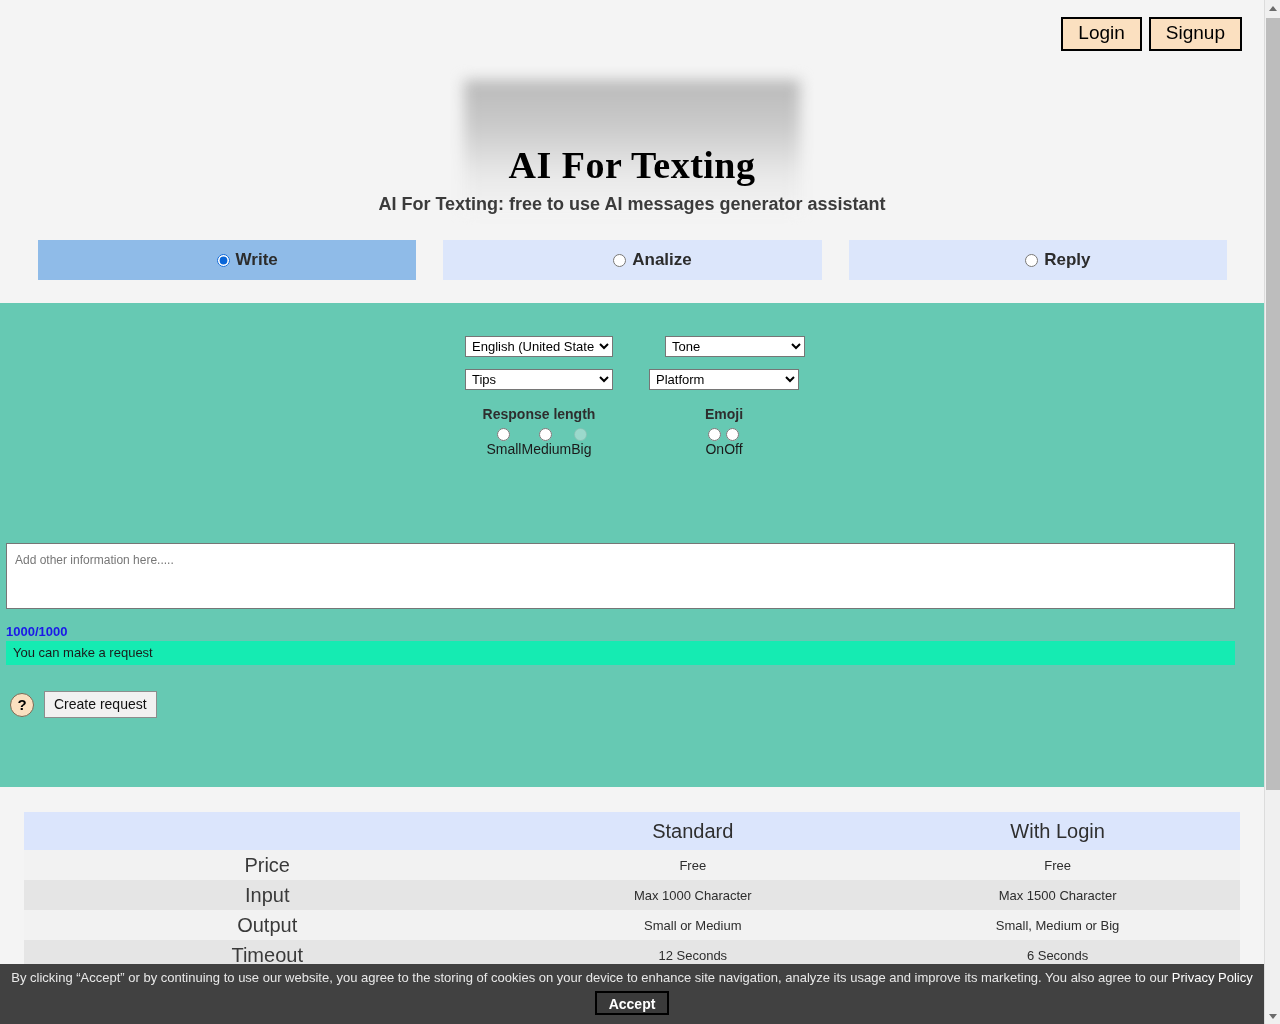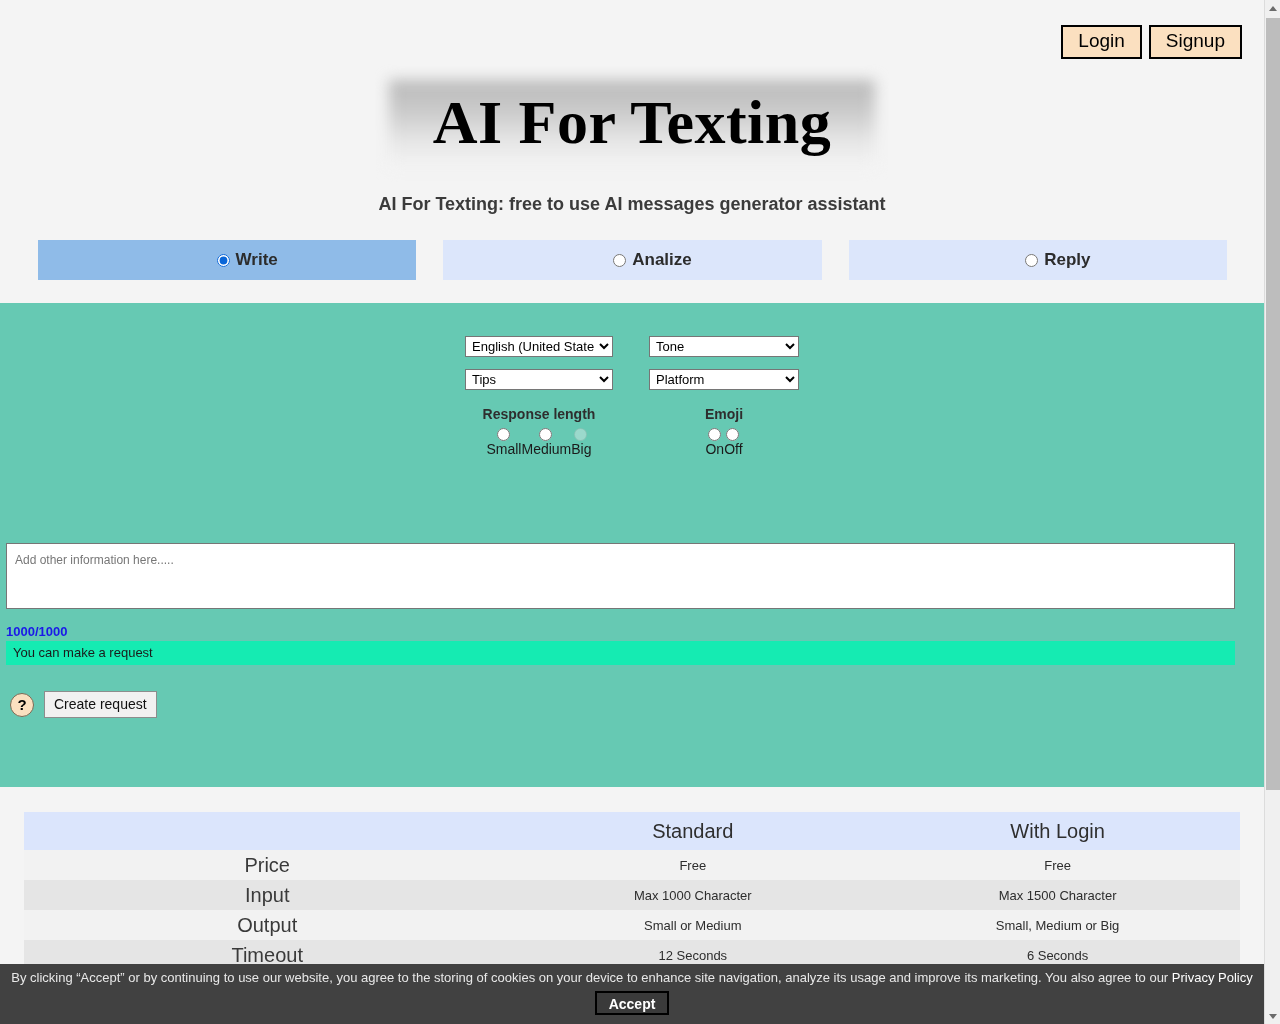--- a/index.html
+++ b/index.html
@@ -25,21 +25,21 @@
     position: absolute;
     left: 0; top: 0;
     width: 1264px;
     height: 1024px;
     background: #f4f4f4;
   }
 
   
   .auth-bar {
     position: absolute;
-    top: 25px;
+    top: 17px;
     right: 22px;
     display: flex;
     gap: 7px;
   }
   .auth-btn {
     background: #fbe0c0;
     border: 2px solid #000;
     color: #000;
     font-size: 19px;
     font-family: "Liberation Sans", sans-serif;
@@ -66,24 +66,25 @@
     left: 0; top: 0; right: 0; bottom: 0;
     background: linear-gradient(180deg, #b9b9b9 0%, #cacaca 35%, #e8e8e8 72%, #f3f3f3 100%);
     filter: blur(7px);
     z-index: 0;
   }
   .hero-title {
     position: relative;
     z-index: 1;
     font-family: "Liberation Serif", serif;
     font-weight: bold;
-    font-size: 62px;
+    font-size: 38px;
     line-height: 56px;
     color: #000;
     letter-spacing: 0.5px;
+    margin-top: 43px;
   }
 
   
   .subtitle {
     position: absolute;
     left: 0; top: 193px;
     width: 1264px;
     text-align: center;
     font-size: 18px;
     font-weight: bold;
@@ -145,21 +146,21 @@
     font-family: "Liberation Sans", sans-serif;
     font-size: 13px;
     color: #000;
     background: #fff;
     border: 1px solid #767676;
     height: 21px;
     padding: 1px 2px;
     cursor: pointer;
   }
   select.lang  { width: 148px; }
-  select.tone  { width: 150px; }
+  select.tone  { width: 150px; margin-left: 16px; }
   select.tips  { width: 148px; }
   select.plat  { width: 150px; }
 
   .radio-groups {
     display: flex;
     gap: 36px;
     margin-top: 16px;
   }
   .rg { width: 148px; text-align: center; }
   .rg.emoji { width: 150px; }

